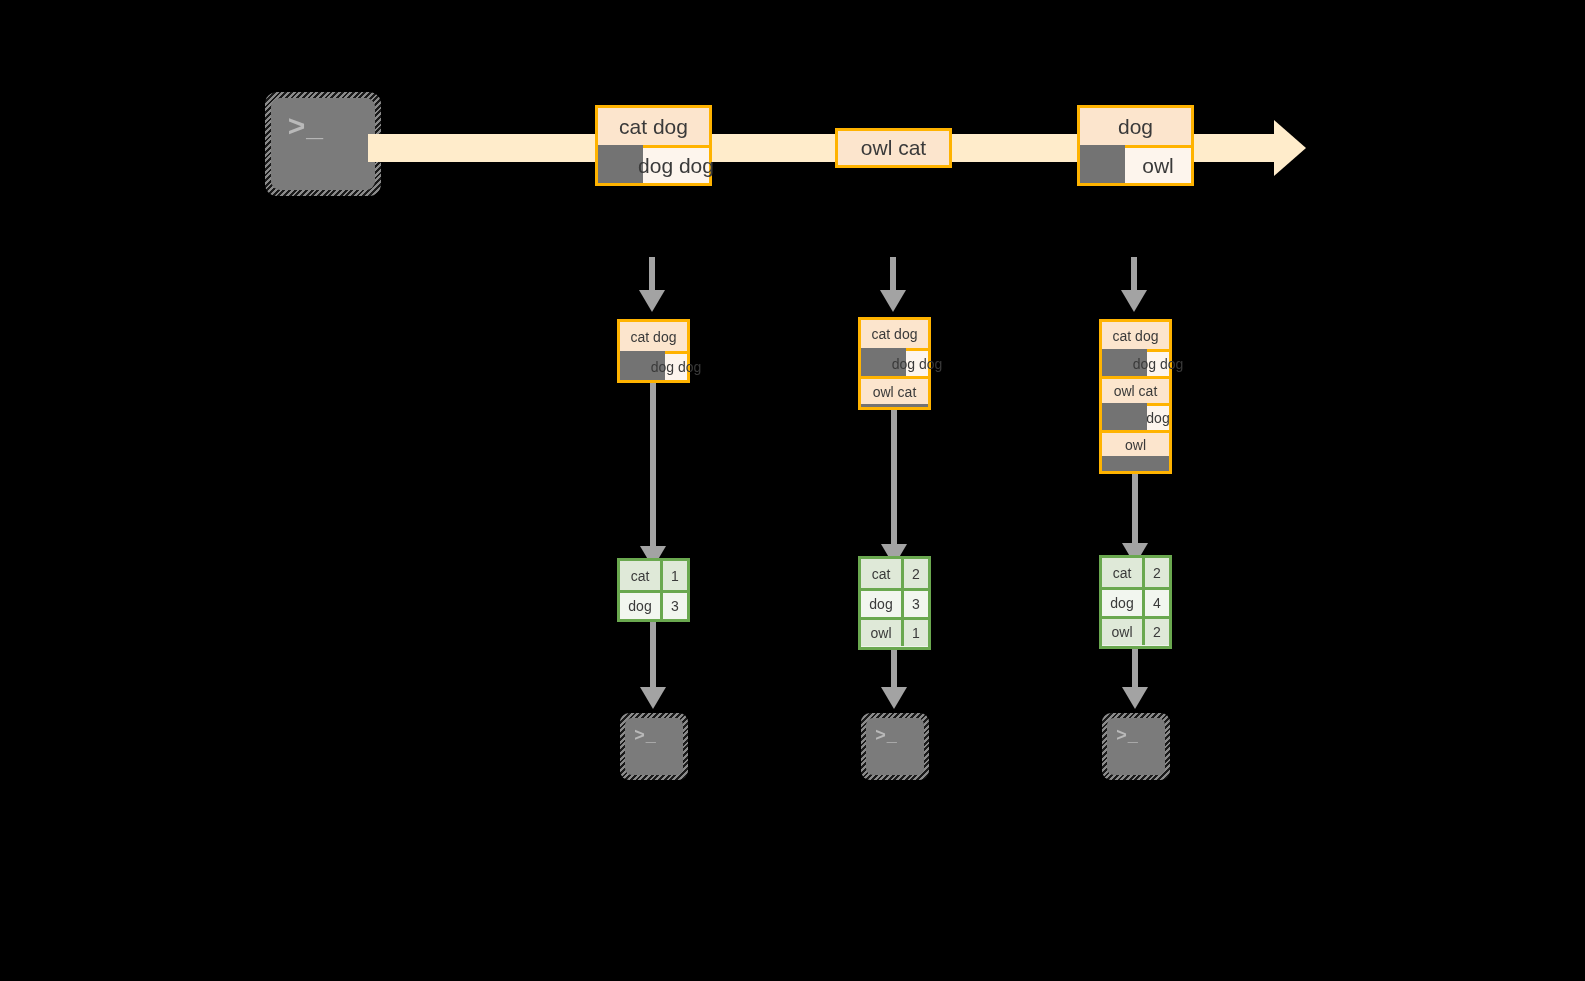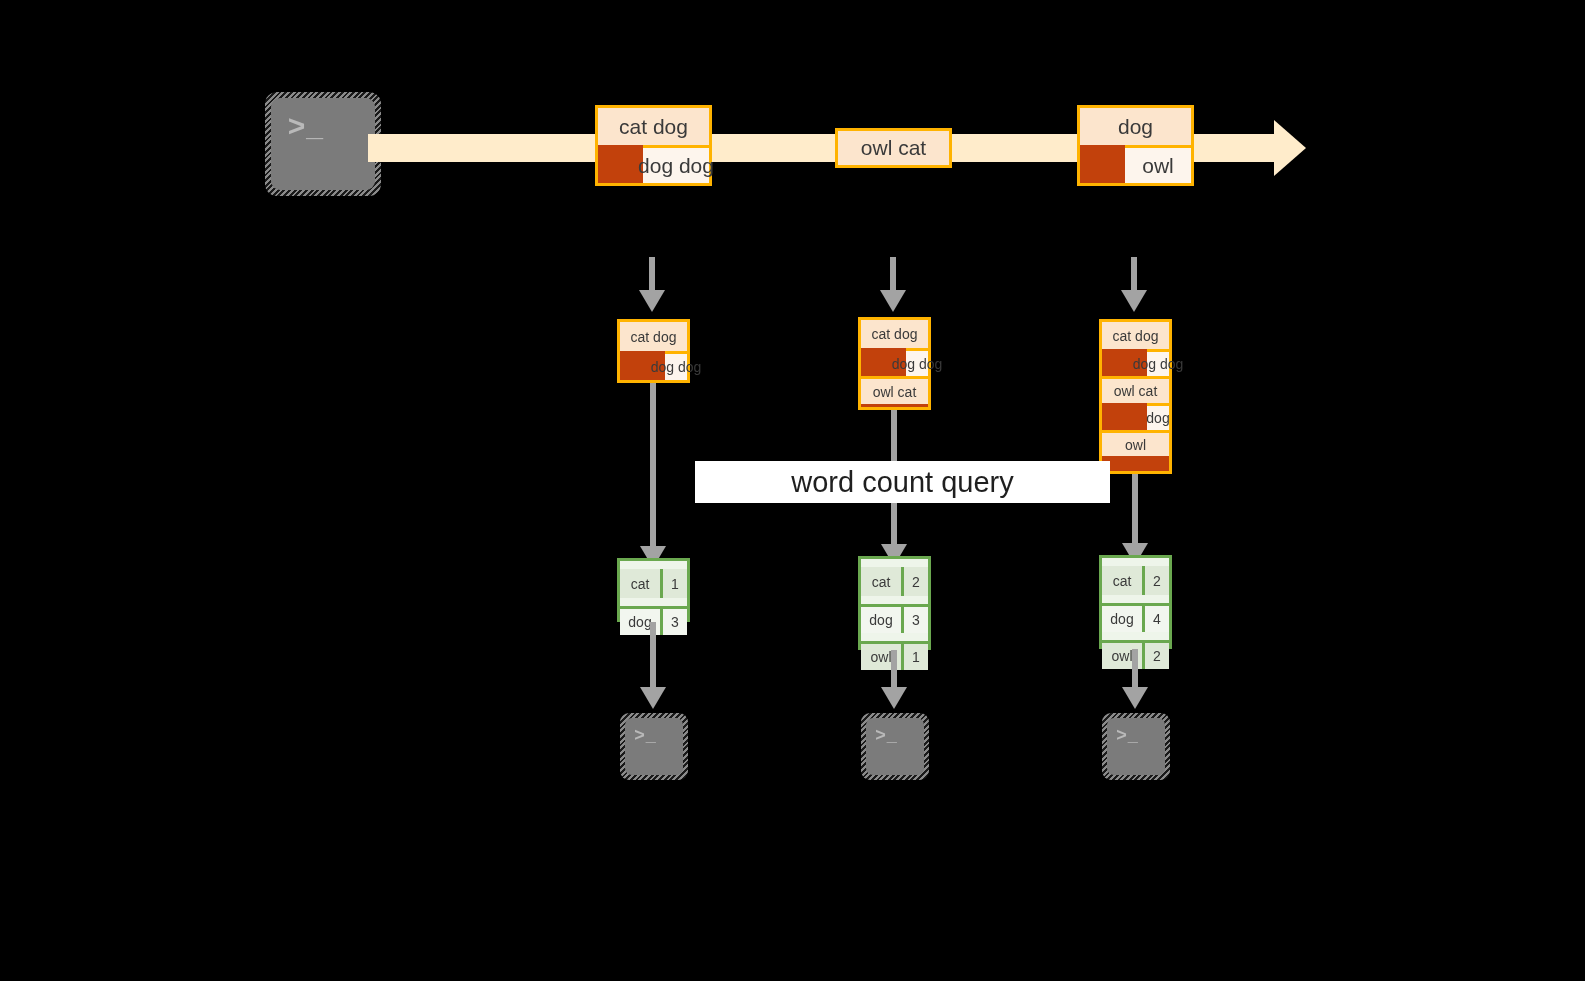--- a/index.html
+++ b/index.html
@@ -63,21 +63,21 @@
     border-top: 28px solid transparent;
     border-bottom: 28px solid transparent;
     border-left: 32px solid #ffeccb;
   }
 
   
   .obox {
     position: absolute;
     box-sizing: border-box;
     border: 3px solid #ffb300;
-    background: #c2410c;
+    background: #737373;
   }
   .obox .row {
     box-sizing: border-box;
     display: flex;
     align-items: center;
     justify-content: center;
     color: #3a3a3a;
     white-space: nowrap;
   }
   .obox .row.dark  { background: #fce5cd; }
@@ -87,21 +87,20 @@
   
   .gtable {
     position: absolute;
     box-sizing: border-box;
     border: 3px solid #6aa84f;
     background: #eef5ea;
   }
   .gtable .grow {
     display: flex;
     box-sizing: border-box;
-    margin-top: 8px;
   }
   .gtable .grow + .grow { border-top: 3px solid #6aa84f; }
   .gtable .gcell {
     box-sizing: border-box;
     display: flex;
     align-items: center;
     justify-content: center;
     color: #3a3a3a;
     white-space: nowrap;
   }
@@ -266,17 +265,14 @@
 
   <div class="gline" style="left:1132px; top:649px; width:6px; height:43px;"></div>
   <div class="ghead" style="left:1122px; top:687px;"></div>
 
   <div class="term small" style="left:1102px; top:713px; width:68px; height:67px;">
     <div class="term-inner">
       <div class="term-glyph" style="font-size:18px;">&gt;_</div>
     </div>
   </div>
 
-  <div class="query-band" style="left:695px; top:461px; width:415px; height:42px;">
-    <span style="font-size:29px;">word count query</span>
-  </div>
 
 </div>
 
 </body></html>

